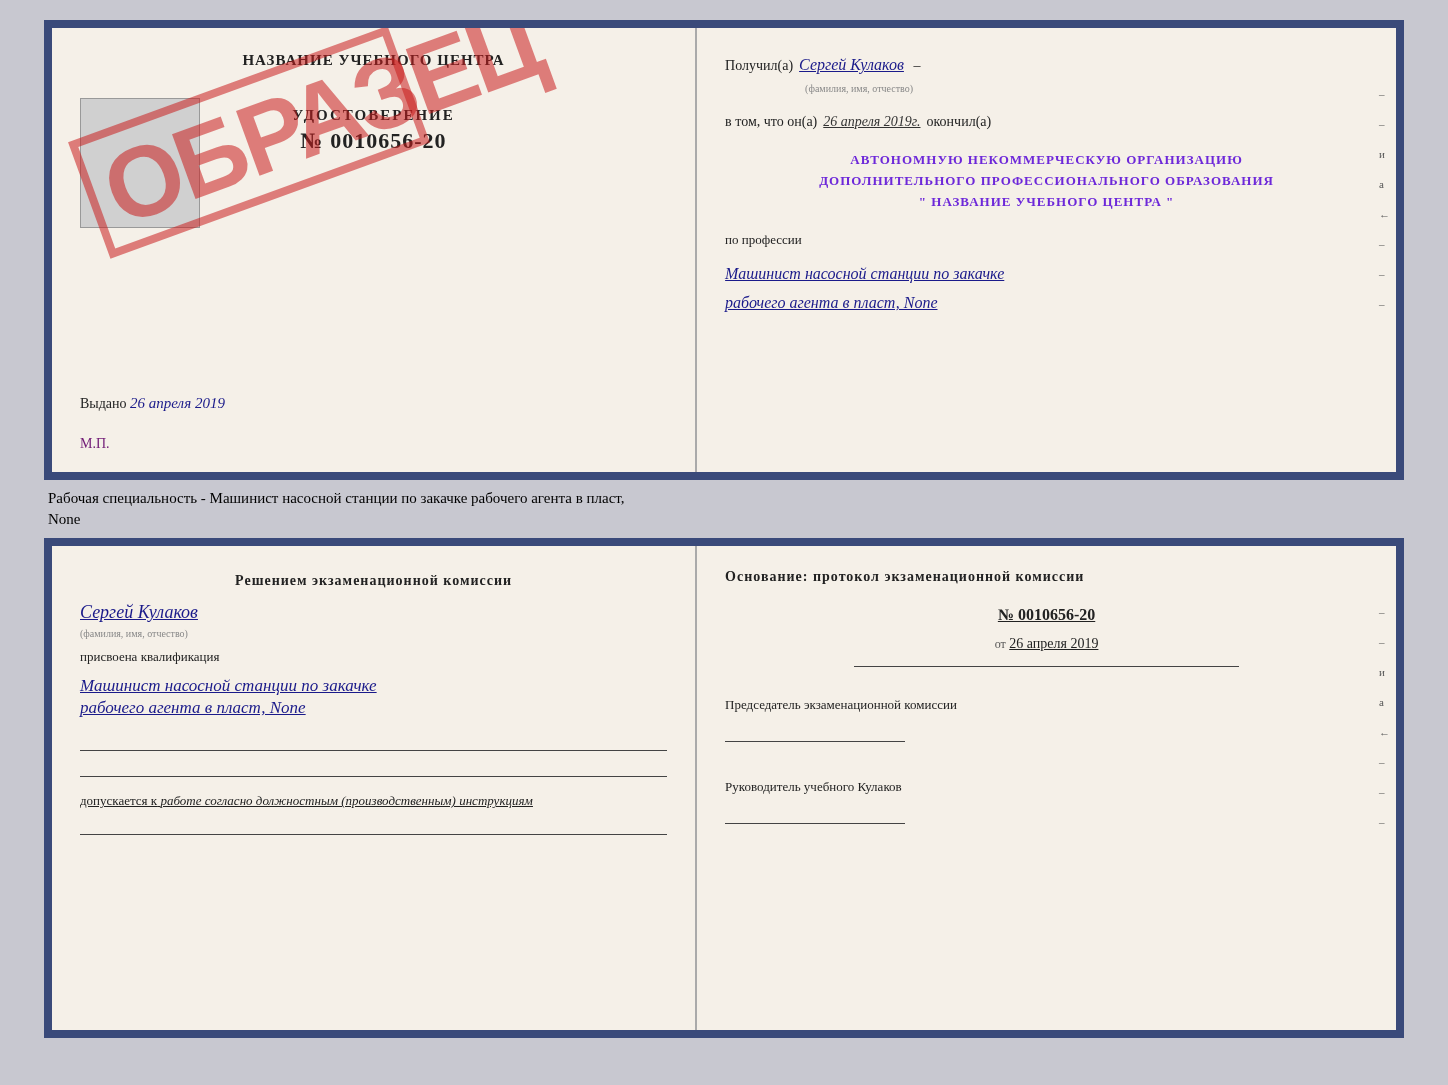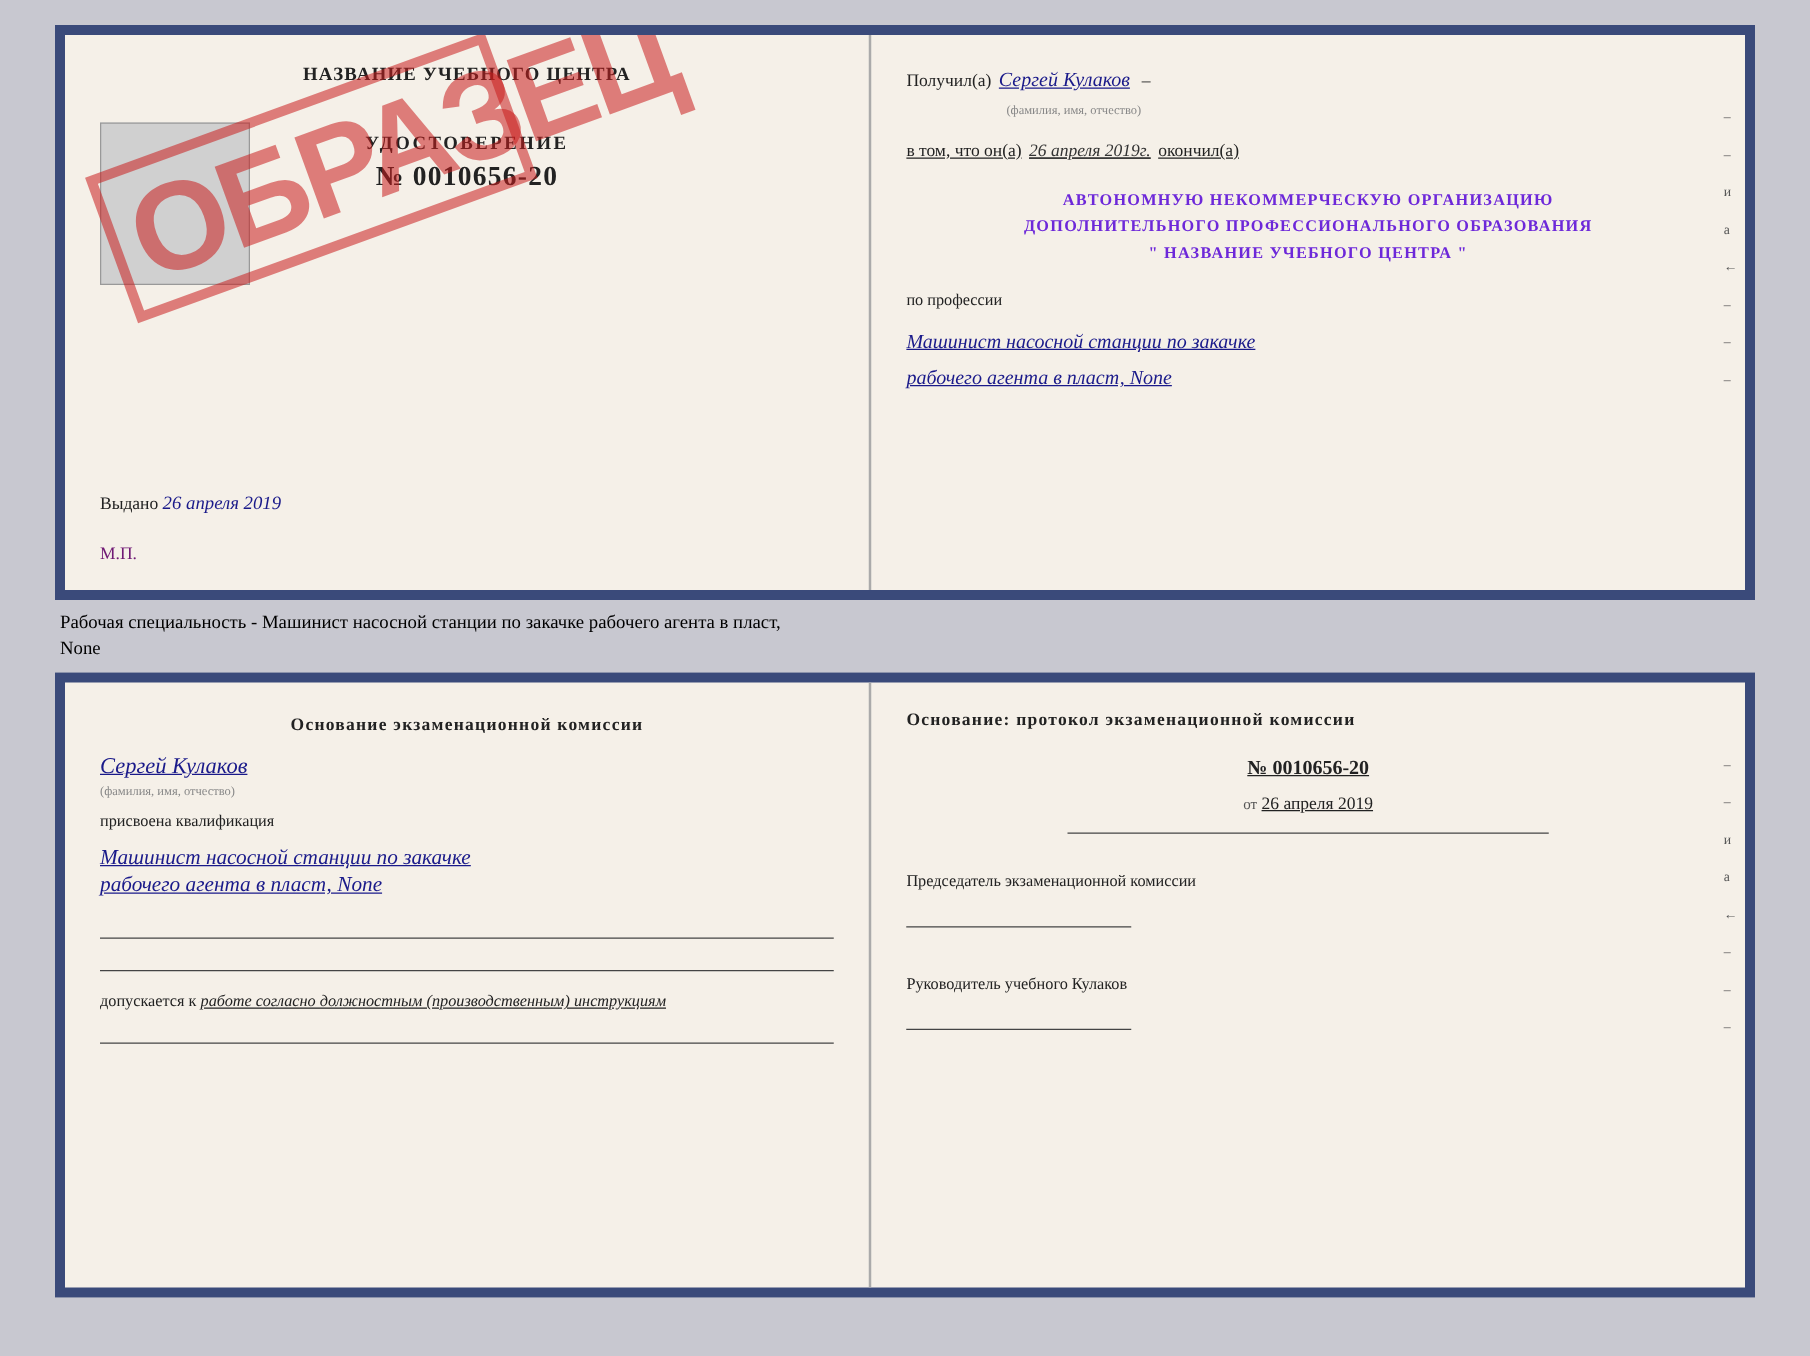--- a/index.html
+++ b/index.html
@@ -161,21 +161,20 @@
       color: #888;
       font-style: normal;
     }
 
     .vtom-line {
       font-size: 14px;
       color: #222;
       display: flex;
       align-items: center;
       gap: 6px;
-      text-decoration: underline;
     }
 
     .vtom-date {
       font-style: italic;
       color: #333;
       font-size: 14px;
       text-decoration: underline;
     }
 
     .org-block {
@@ -438,37 +437,37 @@
 
   <div class="separator-text">
     <div>Рабочая специальность - Машинист насосной станции по закачке рабочего агента в пласт,</div>
     <div>None</div>
   </div>
 
   <div class="bottom-doc">
 
     <div class="bottom-left">
 
-      <div class="reshenie-text">Основание  экзаменационной  комиссии</div>
+      <div class="reshenie-text">Решением  экзаменационной  комиссии</div>
 
       <div style="margin-top:10px;">
         <span class="komissia-name">Сергей Кулаков</span>
         <br>
         <span class="komissia-hint">(фамилия, имя, отчество)</span>
       </div>
 
       <div class="prisvoena-text">присвоена квалификация</div>
 
       <span class="kvalif-value">Машинист насосной станции по закачке</span>
       <span class="kvalif-value" style="margin-top:-12px;">рабочего агента в пласт, None</span>
 
       <div style="border-bottom:1px solid #444;width:100%;height:18px;margin-top:8px;"></div>
       <div style="border-bottom:1px solid #444;width:100%;height:18px;margin-top:8px;"></div>
 
-      <div class="dopuskaetsya-block" style="margin-top:16px;">
+      <div class="dopuskaetsya-block" style="margin-top:16px;text-decoration:underline;">
         <span>допускается к</span>
         <span class="dopuskaetsya-italic">работе согласно должностным (производственным) инструкциям</span>
       </div>
       <div style="border-bottom:1px solid #444;width:100%;height:18px;margin-top:8px;"></div>
 
     </div>
 
     <div class="bottom-right">
 
       <div class="osnovanie-text">Основание:  протокол экзаменационной  комиссии</div>

